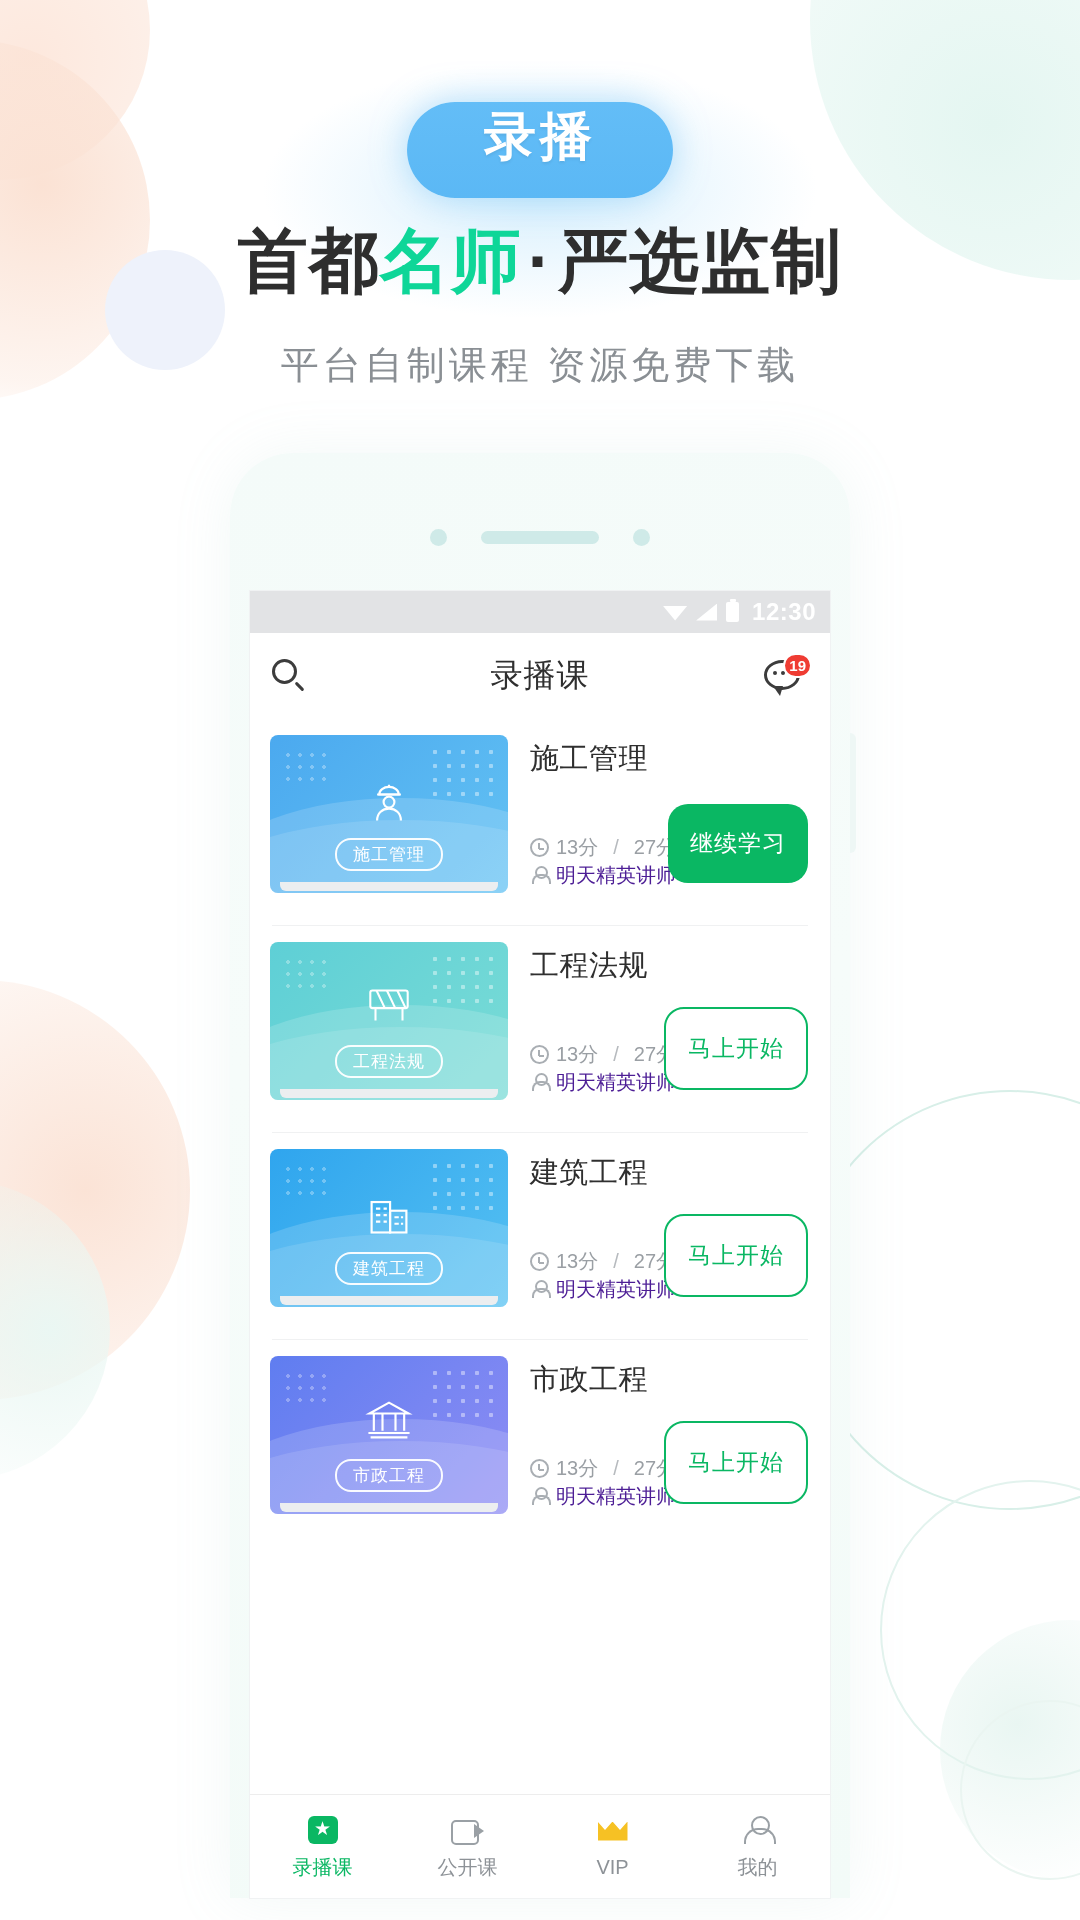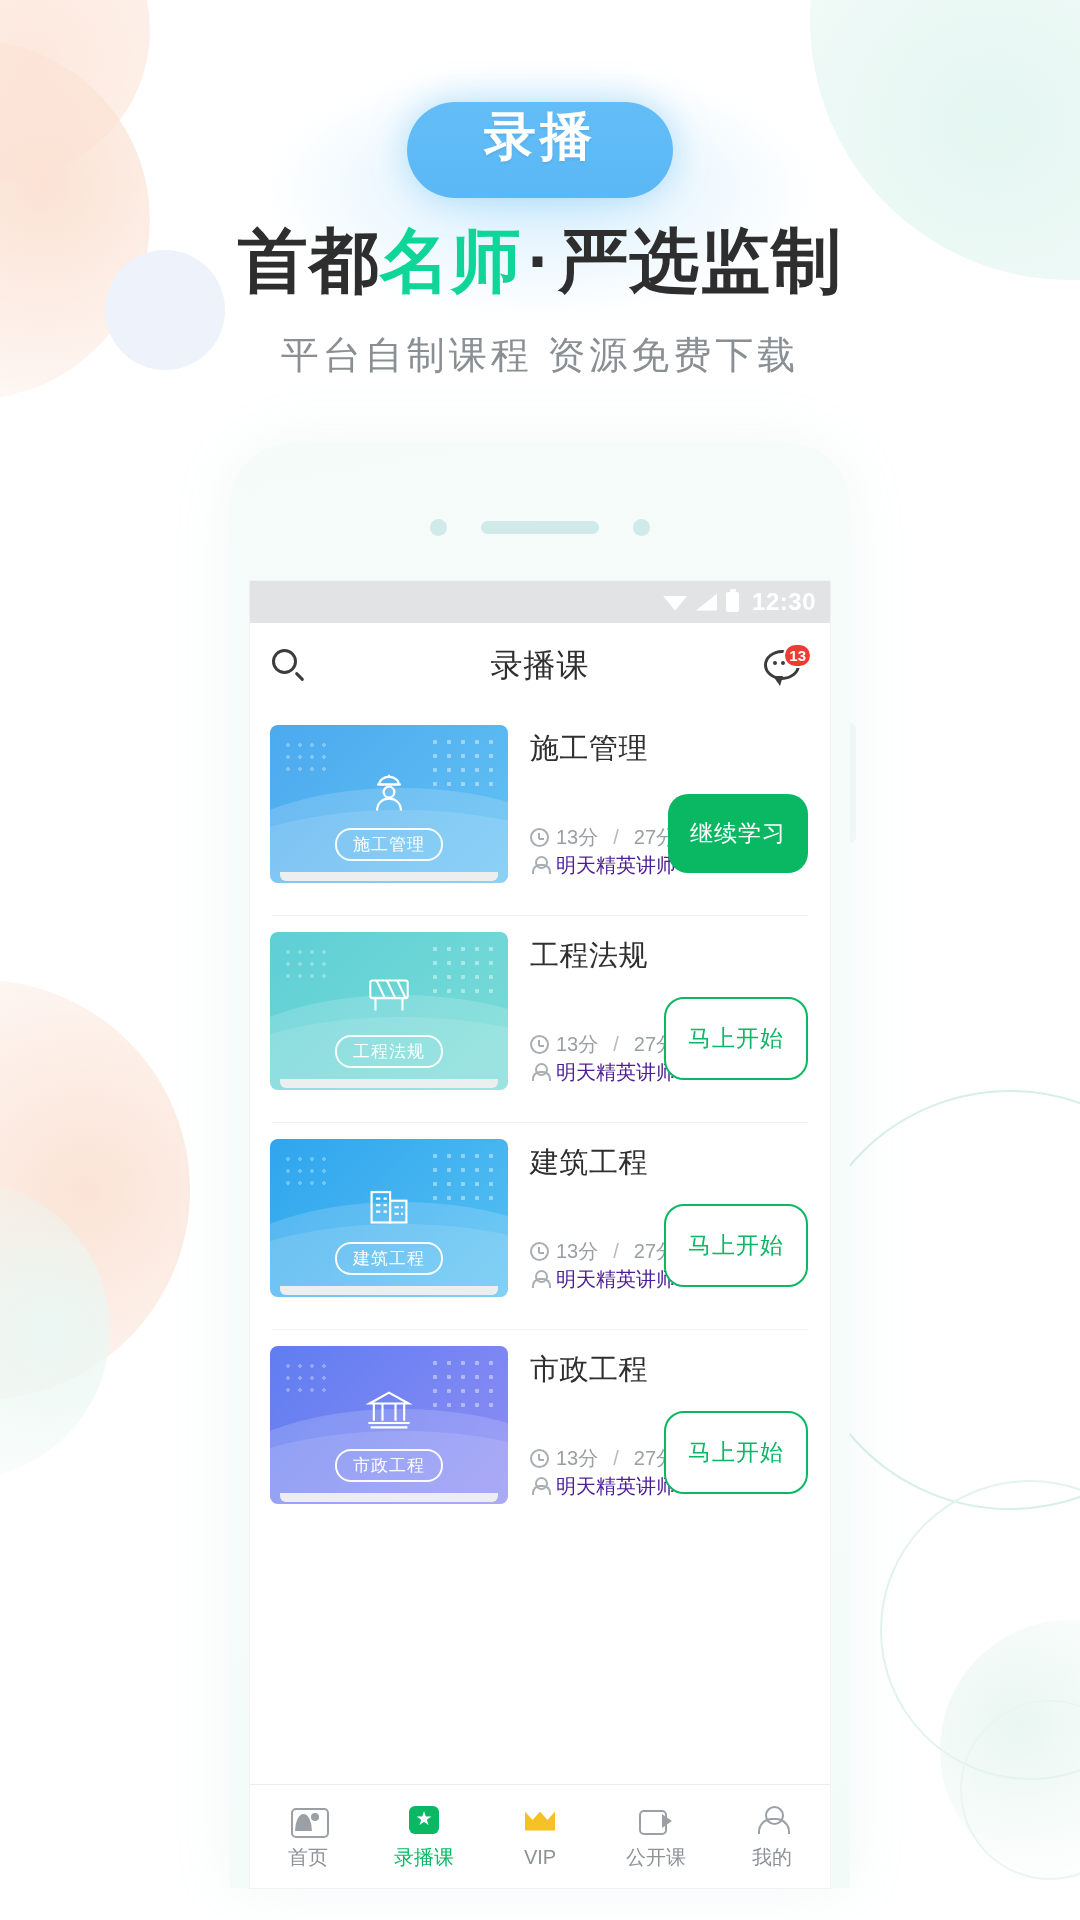--- a/index.html
+++ b/index.html
@@ -47,21 +47,21 @@
   .badge-text {
     color:#ffffff; font-size:52px; font-weight:bold; letter-spacing:4px;
     text-shadow:0 2px 3px rgba(0,0,0,.07);
   }
 
   
   .headline { text-align:center; margin-top:28px; font-size:70px; font-weight:bold;
               color:#2e2e2e; letter-spacing:1px; line-height:1; }
   .headline .hi { color:#0ed698; }
   .headline .dot { color:#2e2e2e; padding:0 6px; }
-  .subtitle { text-align:center; margin-top:34px; font-size:38px; color:#8a8f94;
+  .subtitle { text-align:center; margin-top:44px; font-size:38px; color:#8a8f94;
               letter-spacing:4px; }
 
   
   .phone-area { position:relative; margin-top:62px; display:flex; justify-content:center; }
   .phone {
     position:relative;
     width:620px; height:1445px;
     border-radius:62px 62px 0 0;
     background:linear-gradient(170deg,#f4fbf9 0%,#f6fcfa 40%,#f3fbf8 100%);
     box-shadow:0 0 60px rgba(150,200,190,.12);
@@ -259,21 +259,21 @@
               <b></b>
             </span>
           <span class="appbar-title">录播课</span>
           <span class="chat-wrap">
             <span class="chat-bubble"></span>
             <span class="chat-dots">
                 <s></s>
                 <s></s>
                 <s></s>
               </span>
-            <span class="chat-badge">13</span>
+            <span class="chat-badge">19</span>
           </span>
         </div>
 
         <div class="list">
 
           <div class="course">
             <div class="thumb" style="background:linear-gradient(135deg,#4ba9ef 0%,#63c2f3 100%);">
               <div class="wave"></div>
                 <div class="wave2"></div>
               <div class="dots"></div>
@@ -409,43 +409,37 @@
                 <span class="ic-user"></span>
                 <span>明天精英讲师</span>
               </div>
               <div class="cbtn ghost">马上开始</div>
             </div>
           </div>
 
         </div>
 
         <div class="tabbar">
-          <div class="tab">
-            <span class="tab-ic ic-home">
-                <i></i>
-              </span>
-            <span class="tab-label">首页</span>
-          </div>
           <div class="tab active">
             <span class="tab-ic">
                 <span class="ic-star"></span>
               </span>
             <span class="tab-label">录播课</span>
           </div>
           <div class="tab">
+            <span class="tab-ic ic-video"></span>
+            <span class="tab-label">公开课</span>
+          </div>
+          <div class="tab">
             <span class="tab-ic">
                 <span class="ic-crown"></span>
               </span>
             <span class="tab-label">VIP</span>
           </div>
           <div class="tab">
-            <span class="tab-ic ic-video"></span>
-            <span class="tab-label">公开课</span>
-          </div>
-          <div class="tab">
             <span class="tab-ic ic-me"></span>
             <span class="tab-label">我的</span>
           </div>
         </div>
 
       </div>
     </div>
   </div>
 
 </div>

